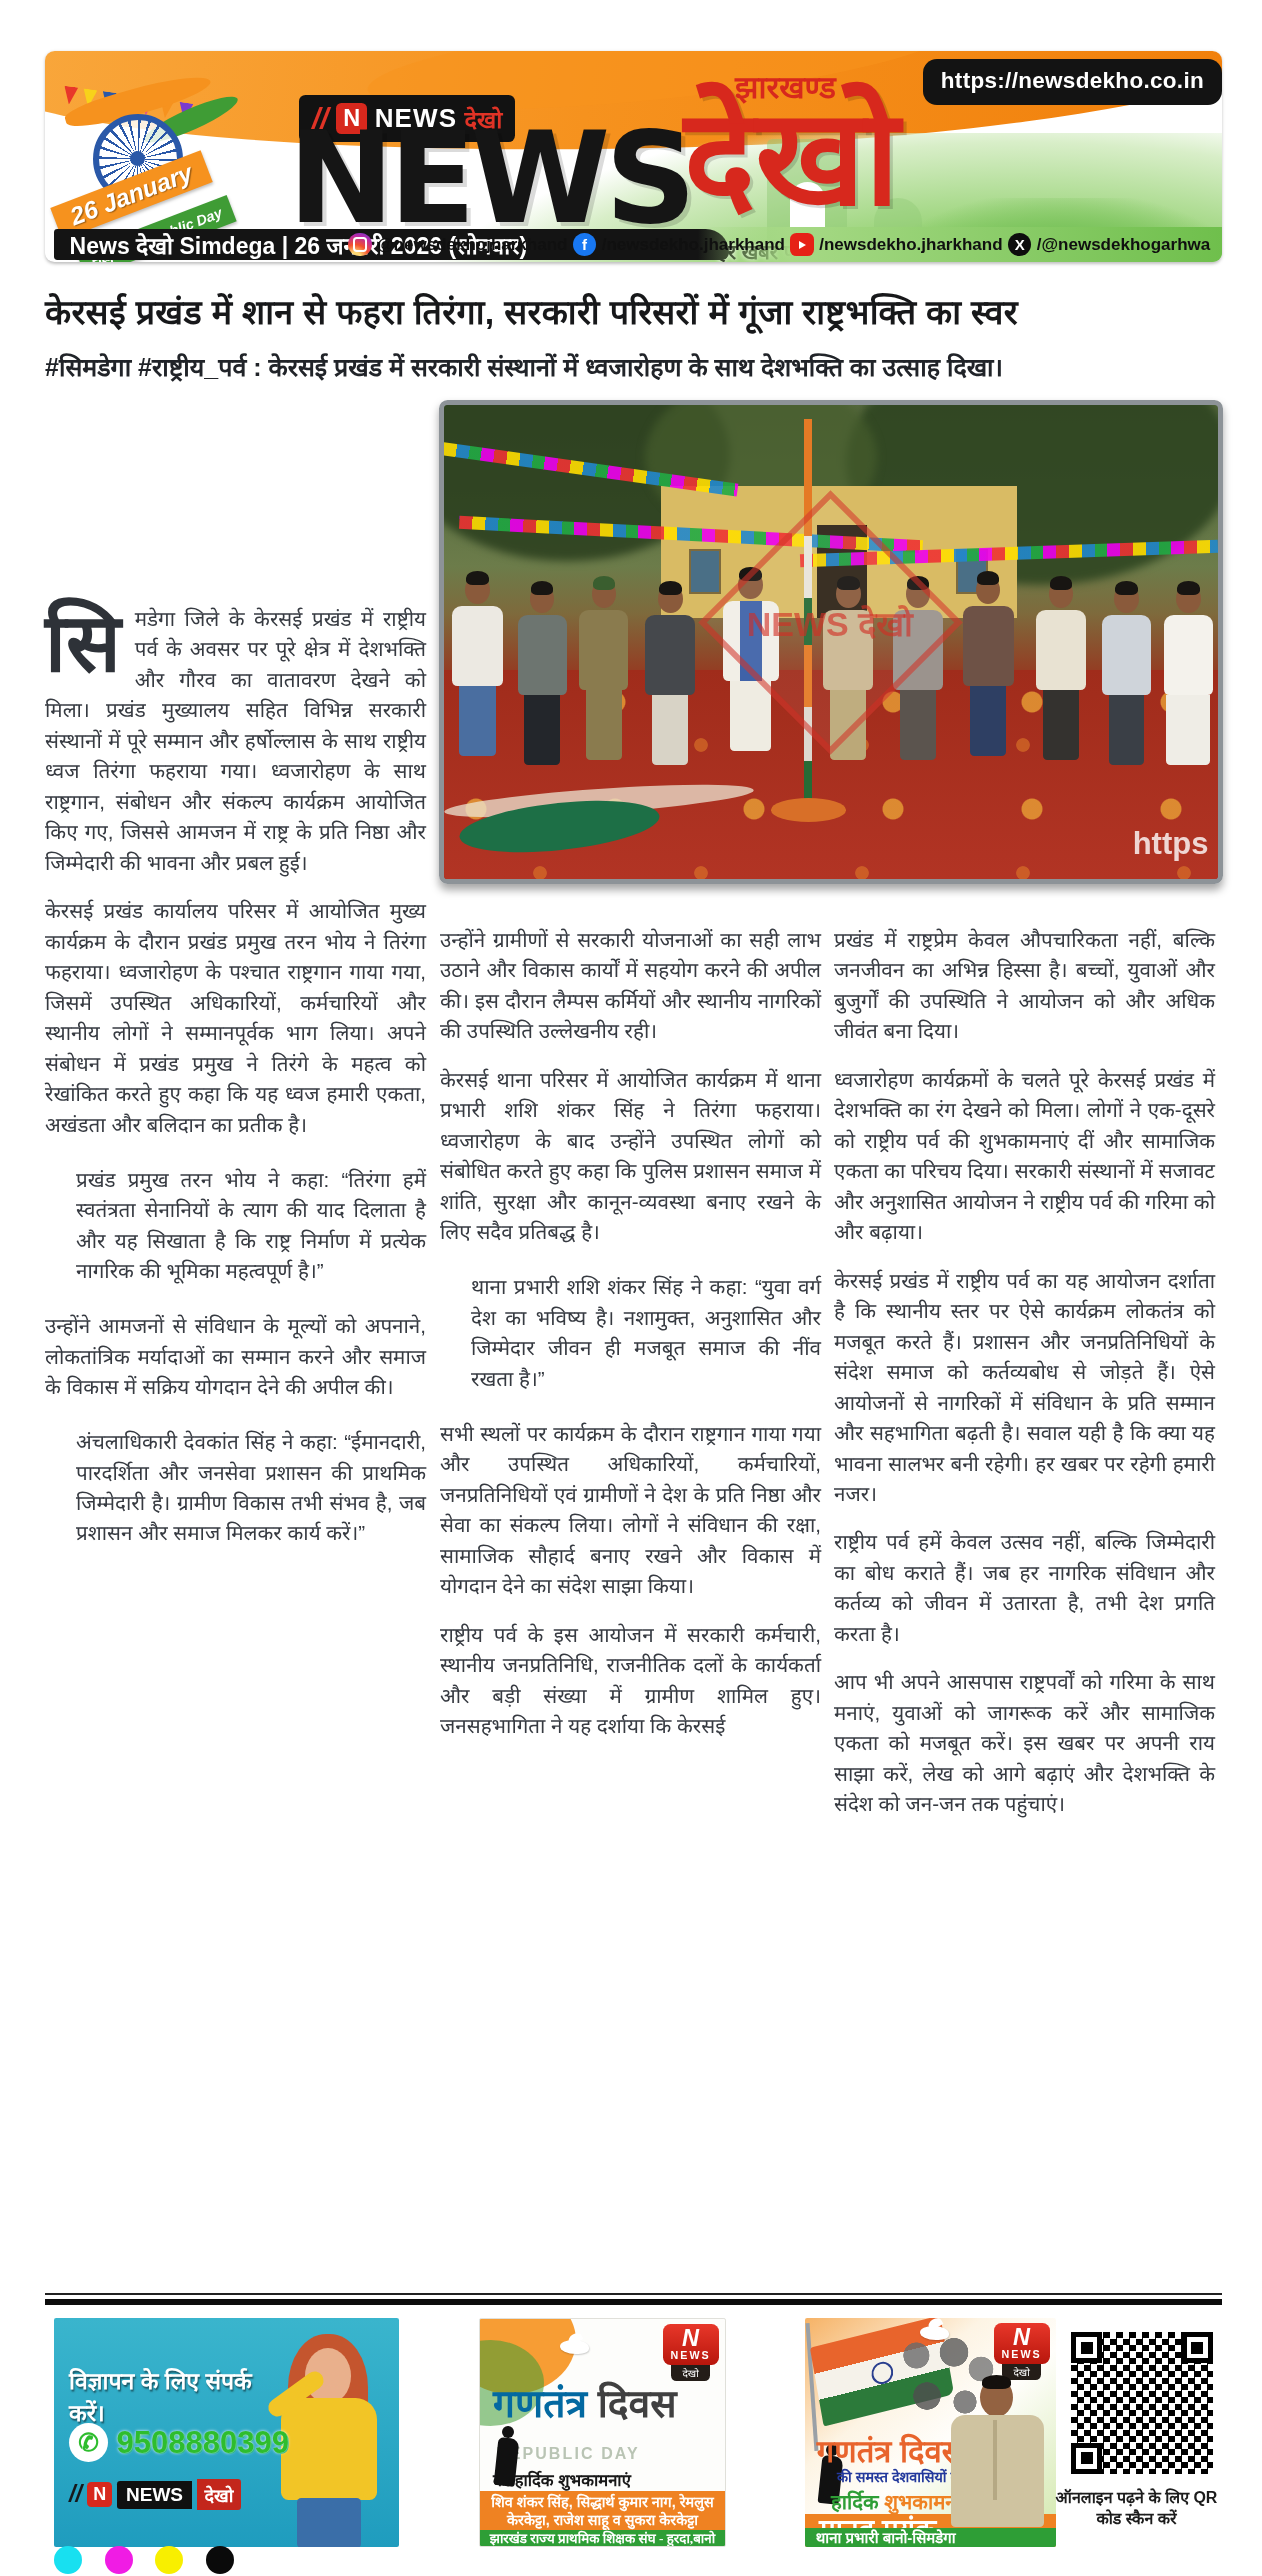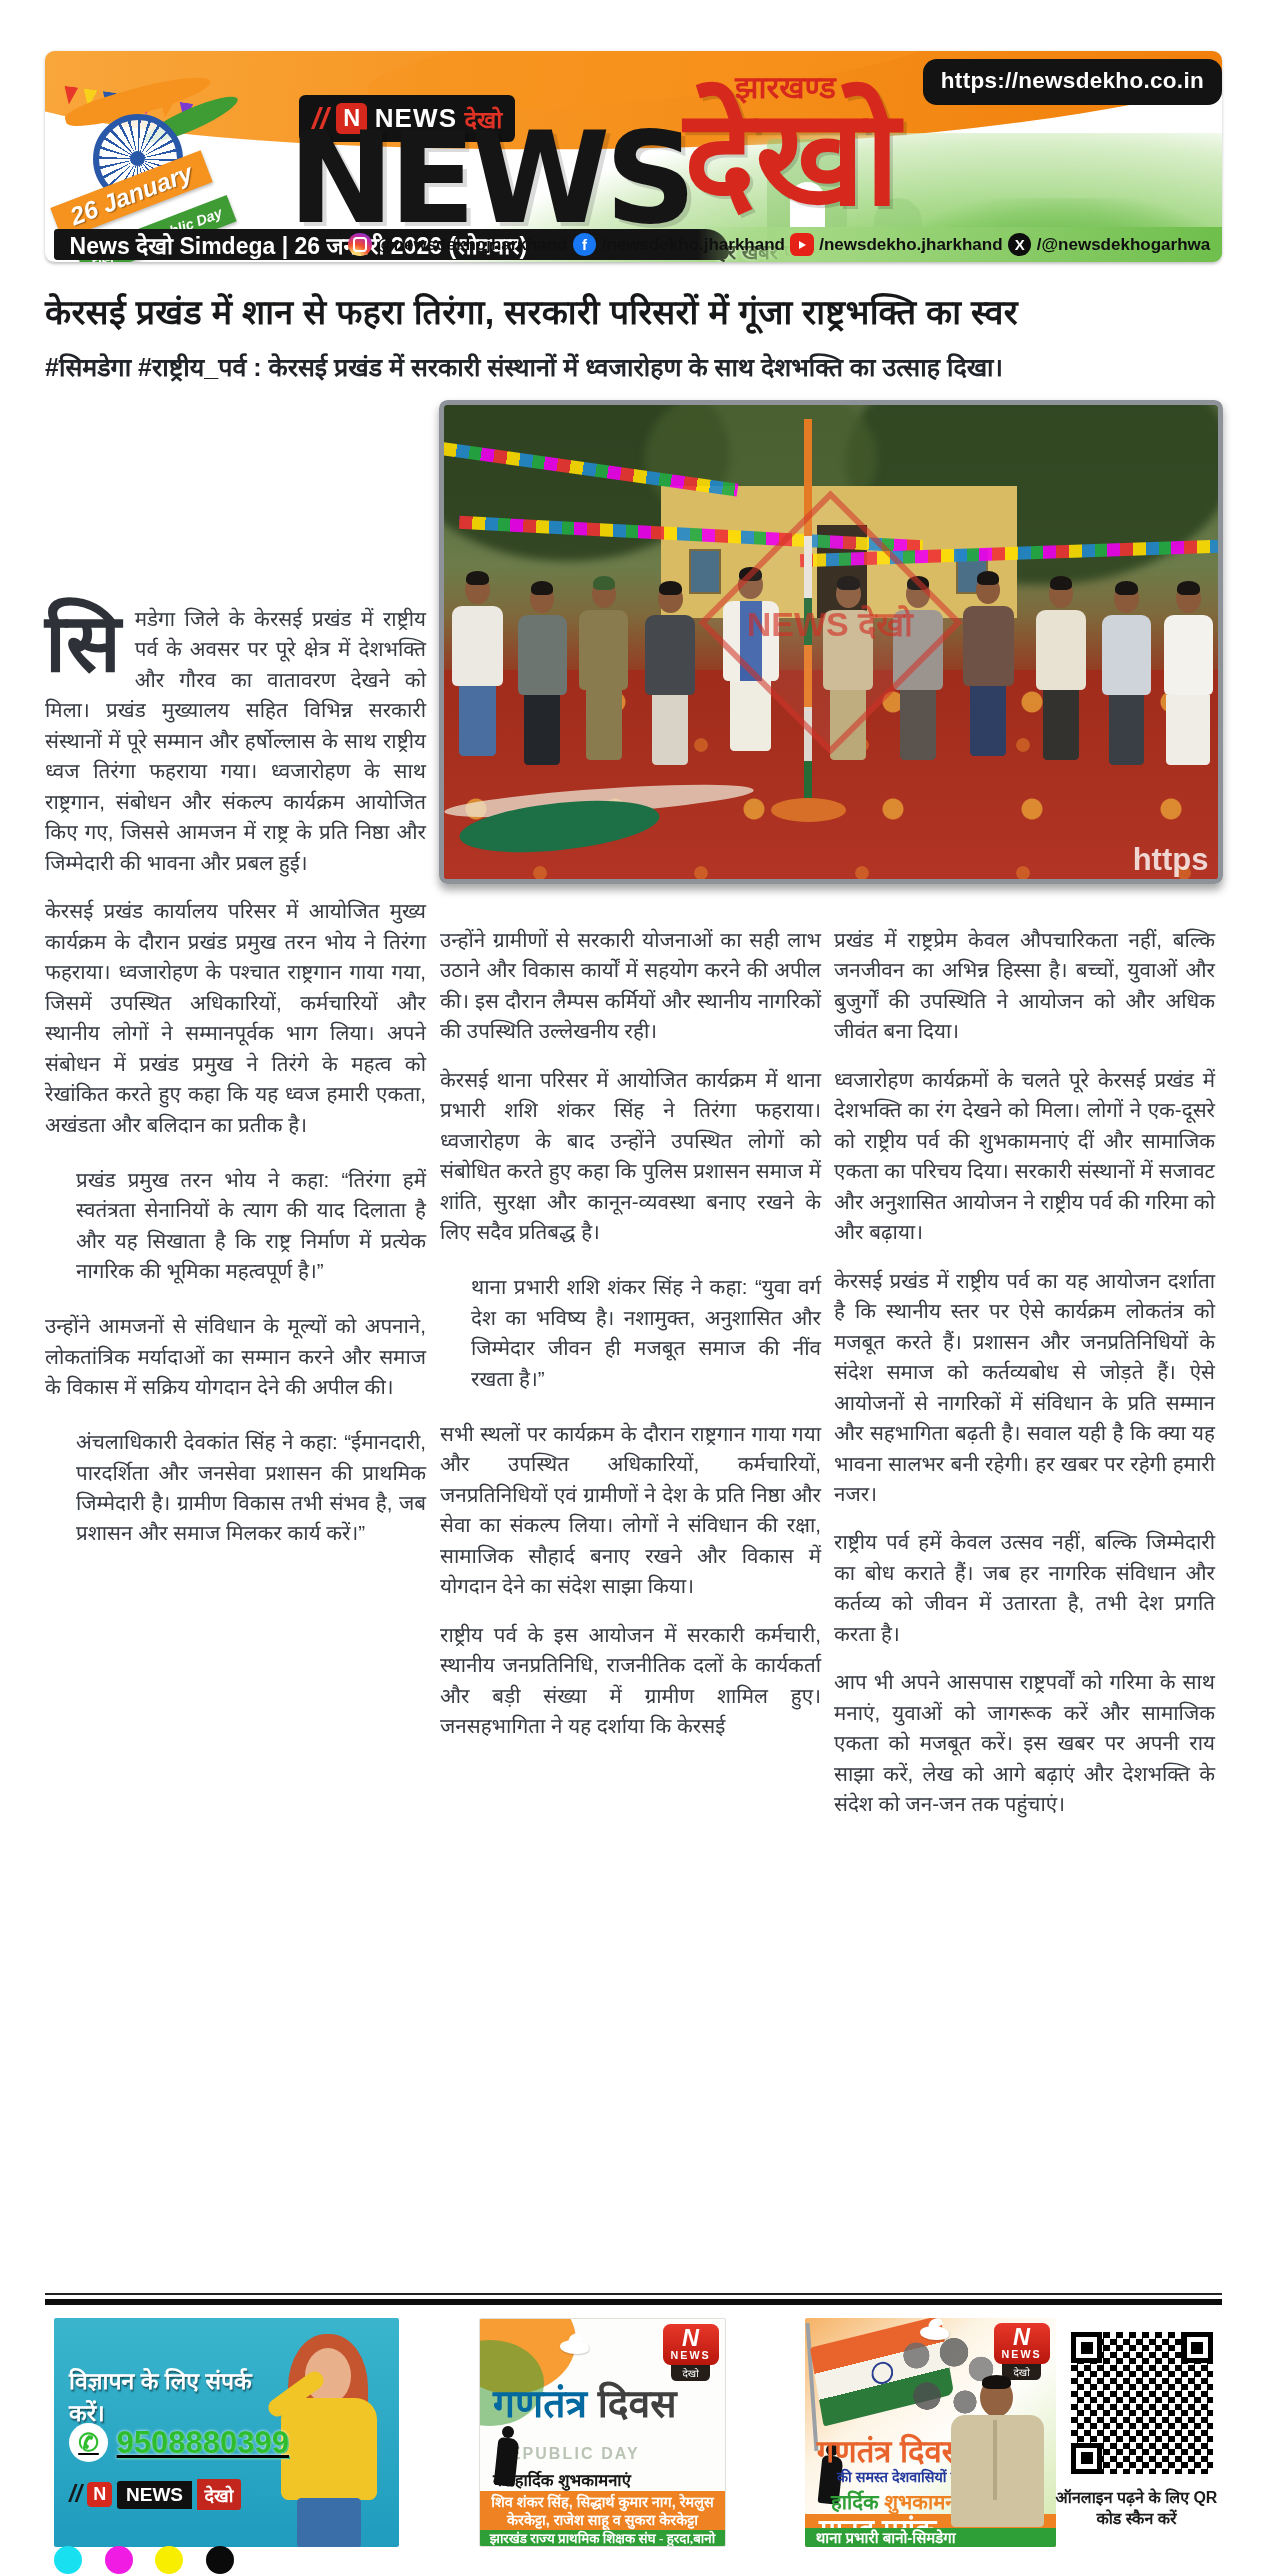--- a/index.html
+++ b/index.html
@@ -134,40 +134,40 @@
   .person { position:absolute; }
   .person .head { position:relative; width:24.6px; height:28px; background:#8a5a3b; border-radius:50%; margin:0 auto; }
   .person .head::before { content:""; position:absolute; left:1.1px; top:-4.3px; width:22.5px; height:14px; background:#181512; border-radius:50% 50% 30% 30%; }
   .person .torso { width:100%; height:80px; border-radius:9.6px 9.6px 5.4px 5.4px; margin-top:2.1px; }
   .person .legs { width:72%; height:70px; margin:0 auto; border-radius:0 0 4.3px 4.3px; }
   .cap::before { background:#3a5e2f !important; }
   .stamp { position:absolute; left:50%; top:46%; width:187px; height:187px; margin:-94px 0 0 -94px;
             border:6.4px solid rgba(210,45,35,.55); transform:rotate(45deg); display:flex; align-items:center;
             justify-content:center; background:rgba(255,255,255,.06); }
   .stamp span { transform:rotate(-45deg); color:rgba(210,45,35,.62); font-size:34px; font-weight:900; white-space:nowrap; }
-  .photo-wm { position:absolute; right:9.6px; bottom:1px; color:rgba(255,255,255,.8); font-size:31px; font-weight:bold; }
+  .photo-wm { position:absolute; right:9.6px; bottom:17px; color:rgba(255,255,255,.8); font-size:31px; font-weight:bold; }
 
   
   .col { position:absolute; width:381px; font-size:20.6px; line-height:1.48; color:#363a41; text-align:justify; }
   .col p { margin-bottom:18px; }
   .col .quote { padding-left:31px; margin:24.6px 0 24.6px 0; }
   .dropcap { float:left; font-size:81px; line-height:68px; font-weight:bold; color:#2e3238; padding:5.4px 14px 0 0; }
   .c1 { left:45px; top:604px; }
   .c2 { left:440px; top:925px; }
   .c3 { left:834px; top:925px; }
 
   
   .rule-thin { position:absolute; left:45px; top:2293px; width:1177px; height:1.6px; background:#222; }
   .rule-thick { position:absolute; left:45px; top:2299px; width:1177px; height:5.9px; background:#0c0c0c; }
 
   .ad { position:absolute; top:2318px; height:229px; overflow:hidden; border-radius:2.1px; }
   .ad1 { left:54px; width:345px; background:linear-gradient(180deg,#3ab5cd,#1f9cbe); }
   .ad1-text { position:absolute; left:15px; top:46px; width:214px; color:#fff; font-size:23px; font-weight:800;
              text-shadow:1.1px 1.6px 1.6px rgba(0,0,0,.5); }
-  .wa-row { position:absolute; left:15px; top:105px; display:flex; align-items:center; gap:8.6px;text-decoration:underline; }
+  .wa-row { position:absolute; left:15px; top:105px; display:flex; align-items:center; gap:8.6px; }
   .wa-icon { width:39px; height:39px; border-radius:50%; background:#fff; display:flex; align-items:center; justify-content:center; }
   .wa-icon::after { content:"✆"; color:#2ebd2e; font-size:24.6px; font-weight:bold; }
   .wa-num { color:#2ebd2e; font-size:31px; font-weight:900; text-shadow:0 0 3.2px #fff,1.1px 1.1px 0 #0a6; }
   .ad1-logo { position:absolute; left:15px; top:161px; display:flex; align-items:center; gap:5.4px; }
   .ad1-logo .sl { color:#16181b; font-size:23.5px; font-weight:900; font-style:italic; }
   .ad1-logo .nb { width:24.6px; height:24.6px; background:#d7281d; border-radius:4.3px; color:#fff; font-weight:900;
                   font-size:18px; display:flex; align-items:center; justify-content:center; }
   .ad1-logo .nw { background:#101010; color:#fff; font-size:19px; font-weight:900; padding:3.2px 8.6px; border-radius:3.2px 0 0 3.2px; }
   .ad1-logo .dk { background:#c3261c; color:#fff; font-size:18px; font-weight:bold; padding:3.7px 7.5px; border-radius:0 3.2px 3.2px 0; }
   .girl { position:absolute; right:5.4px; top:16px; width:134px; height:214px; }

